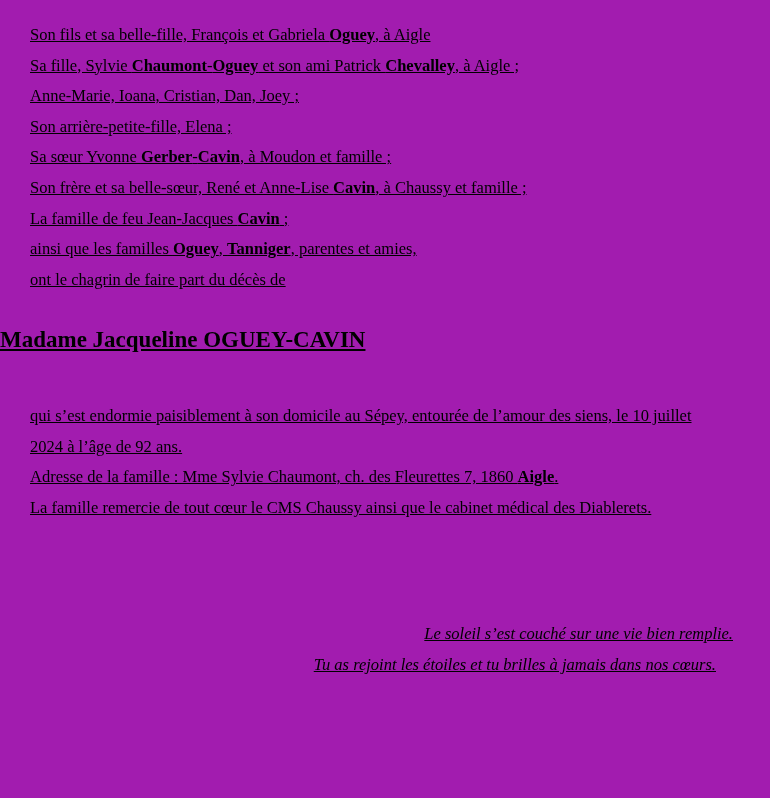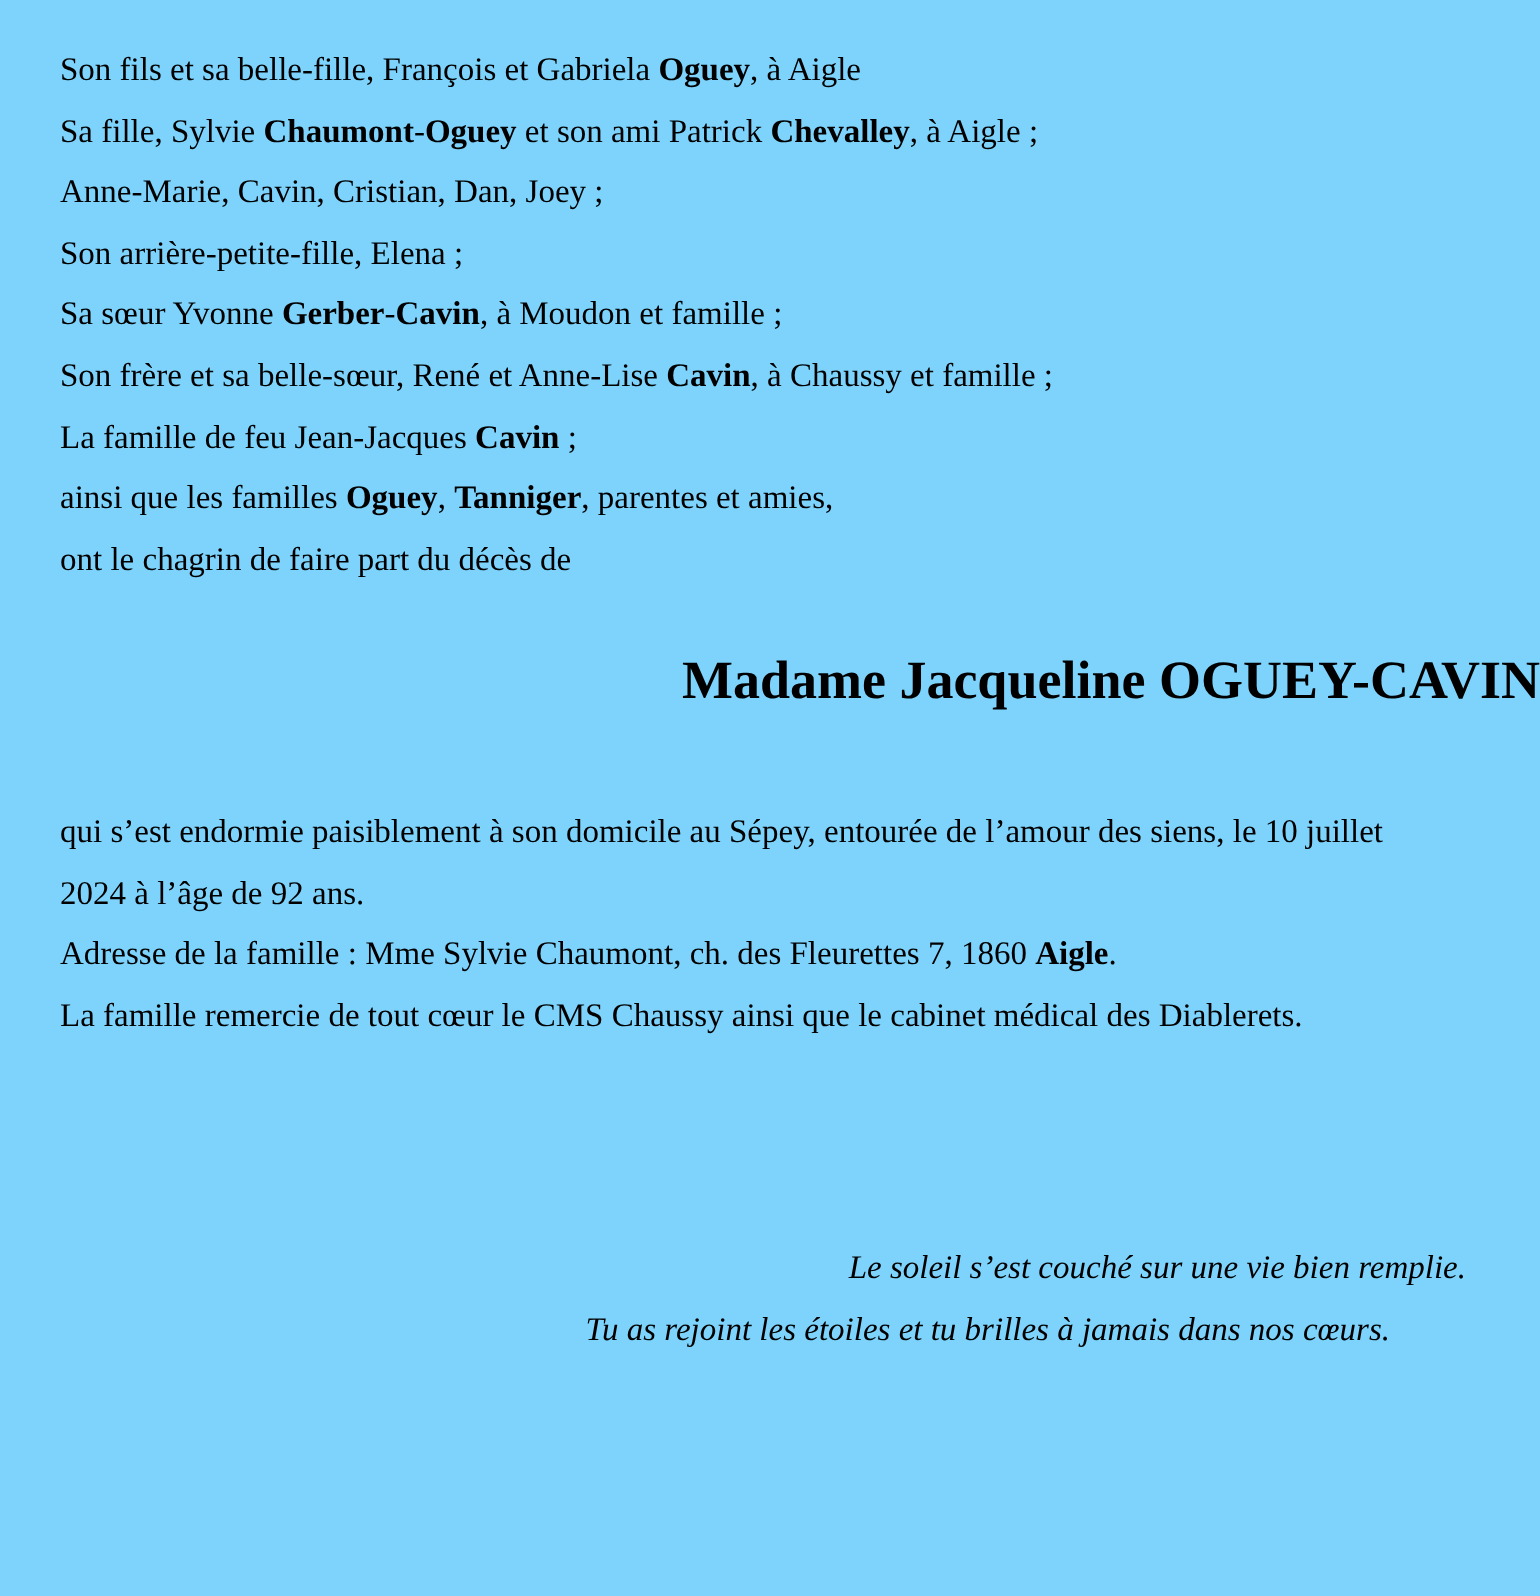--- a/index.html
+++ b/index.html
@@ -24,48 +24,48 @@
   }
   .line {
     line-height: 30.6px;
     white-space: nowrap;
   }
   .bold {
     font-weight: 700;
   }
   .title {
     margin: 30px 0 0 0;
-    font-size: 27px;
+    font-size: 23px;
     font-weight: 700;
     line-height: 30.6px;
-    text-align: right;
+    text-align: left;
     font-family: "Liberation Serif", serif;
   }
   #body-block {
     margin-top: 45px;
   }
   #quotes-block {
     margin-top: 96px;
     font-style: italic;
     font-size: 16.5px;
   }
   .quote {
     text-align: right;
   }
   .quote-1 { margin-right: 7px; }
-  .quote-2 { margin-right: 45px; }
+  .quote-2 { margin-right: 24px; }
 </style>
 </head>
 <body>
 
-<div class="page" style="background: #7dd3fc; color: rgb(0, 0, 0);">
+<div class="page" style="background: #a21caf; color: rgb(0, 0, 0); text-decoration: underline;">
   <div class="block" id="intro-block">
       <div class="line"><span class="">Son fils et sa belle-fille, François et Gabriela </span><span class="bold">Oguey</span><span class="">, à Aigle</span></div>
       <div class="line"><span class="">Sa fille, Sylvie </span><span class="bold">Chaumont</span><span class="">-</span><span class="bold">Oguey</span><span class=""> et son ami Patrick </span><span class="bold">Chevalley</span><span class="">, à Aigle ;</span></div>
-      <div class="line"><span class="">Anne-Marie, Cavin, Cristian, Dan, Joey ;</span></div>
+      <div class="line"><span class="">Anne-Marie, Ioana, Cristian, Dan, Joey ;</span></div>
       <div class="line"><span class="">Son arrière-petite-fille, Elena ;</span></div>
       <div class="line"><span class="">Sa sœur Yvonne </span><span class="bold">Gerber</span><span class="">-</span><span class="bold">Cavin</span><span class="">, à Moudon et famille ;</span></div>
       <div class="line"><span class="">Son frère et sa belle-sœur, René et Anne-Lise </span><span class="bold">Cavin</span><span class="">, à Chaussy et famille ;</span></div>
       <div class="line"><span class="">La famille de feu Jean-Jacques </span><span class="bold">Cavin</span><span class=""> ;</span></div>
       <div class="line"><span class="">ainsi que les familles </span><span class="bold">Oguey</span><span class="">, </span><span class="bold">Tanniger</span><span class="">, parentes et amies,</span></div>
       <div class="line"><span class="">ont le chagrin de faire part du décès de</span></div>
     </div>
   <h1 class="title">Madame Jacqueline OGUEY-CAVIN</h1>
   <div class="block" id="body-block">
       <div class="line"><span class="">qui s’est endormie paisiblement à son domicile au Sépey, entourée de l’amour des siens, le 10 juillet</span></div>

